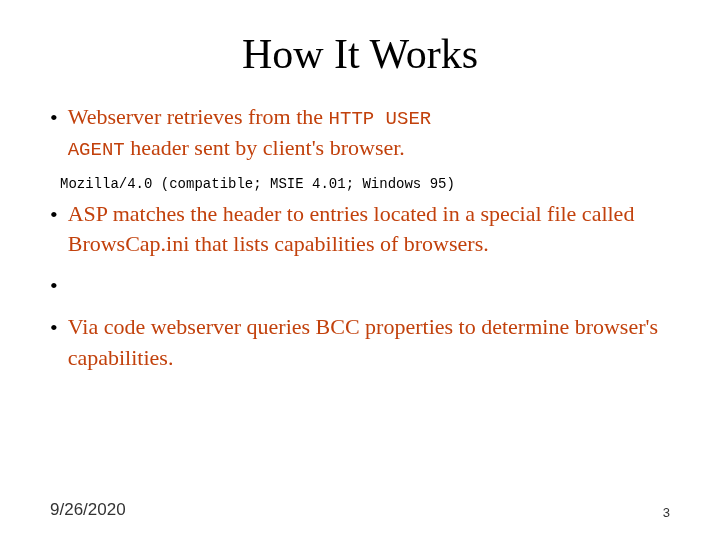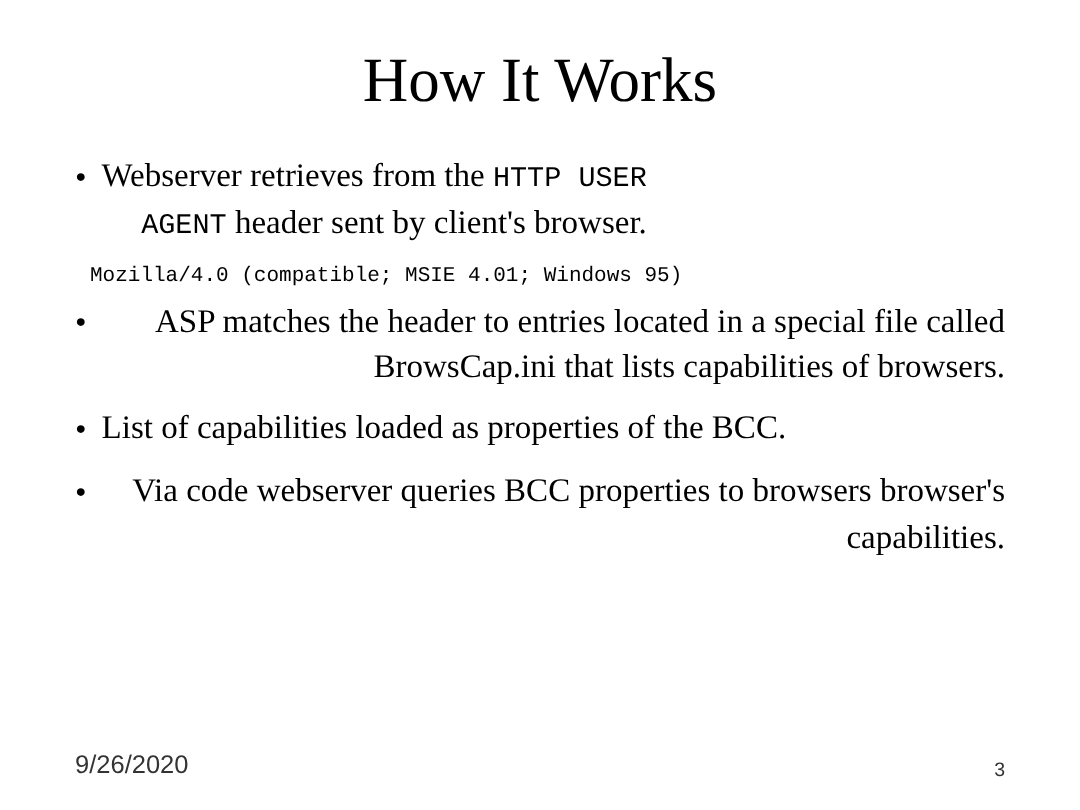--- a/index.html
+++ b/index.html
@@ -52,23 +52,22 @@
       font-size: 22px;
       margin-right: 10px;
       margin-top: 1px;
       line-height: 1.4;
       flex-shrink: 0;
     }
 
     .bullet-text {
       font-size: 22px;
       line-height: 1.4;
-      color: #000000;
+      color: #c2410c;
       font-family: Georgia, serif;
-      text-align: right;
     }
 
     .bullet-text .monospace {
       font-family: 'Courier New', Courier, monospace;
       font-size: 19px;
     }
 
     .code-block {
       font-family: 'Courier New', Courier, monospace;
       font-size: 14px;
@@ -125,26 +124,25 @@
       <div>Mozilla/4.0 (compatible; MSIE 4.01; Windows 95)</div>
     </div>
 
     <div class="bullet-item">
       <span class="bullet-dot">•</span>
       <span class="bullet-text">ASP matches the header to entries located in a special file called BrowsCap.ini that lists capabilities of browsers.</span>
     </div>
 
     <div class="bullet-item">
       <span class="bullet-dot">•</span>
-      <span class="bullet-text">List of capabilities loaded as properties of the BCC.</span>
     </div>
 
     <div class="bullet-item">
       <span class="bullet-dot">•</span>
-      <span class="bullet-text">Via code webserver queries BCC properties to browsers browser's capabilities.</span>
+      <span class="bullet-text">Via code webserver queries BCC properties to determine browser's capabilities.</span>
     </div>
 
   </div>
 
   <div class="footer">
     <span class="footer-left">9/26/2020</span>
     <span class="footer-right">3</span>
   </div>
 
 </div>

